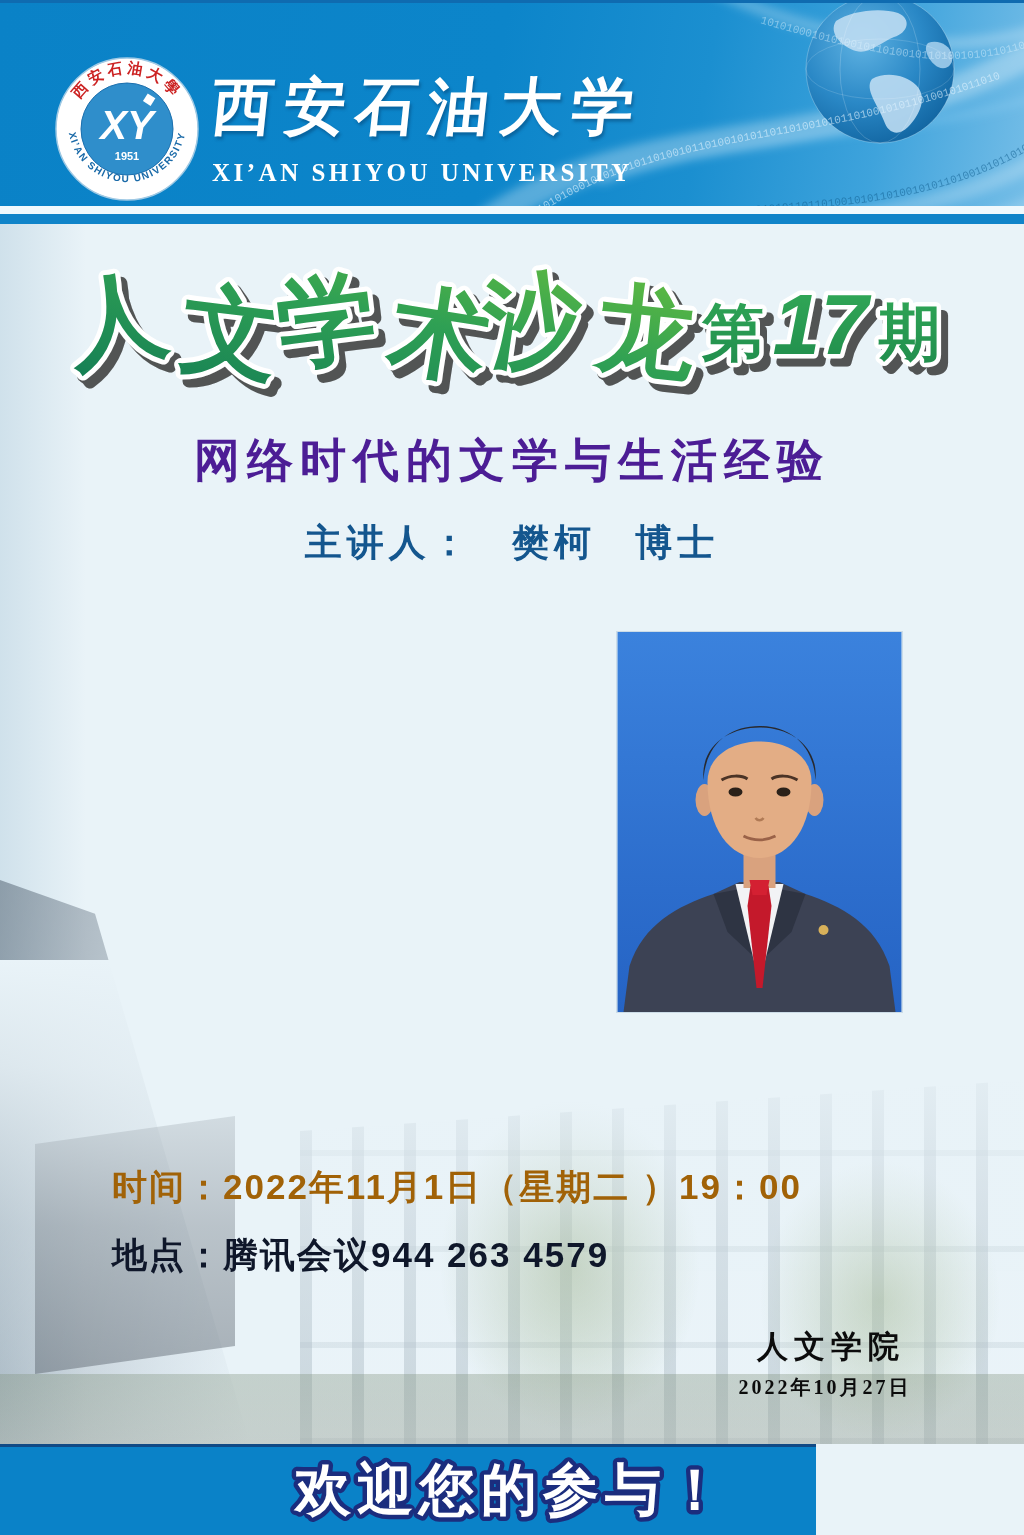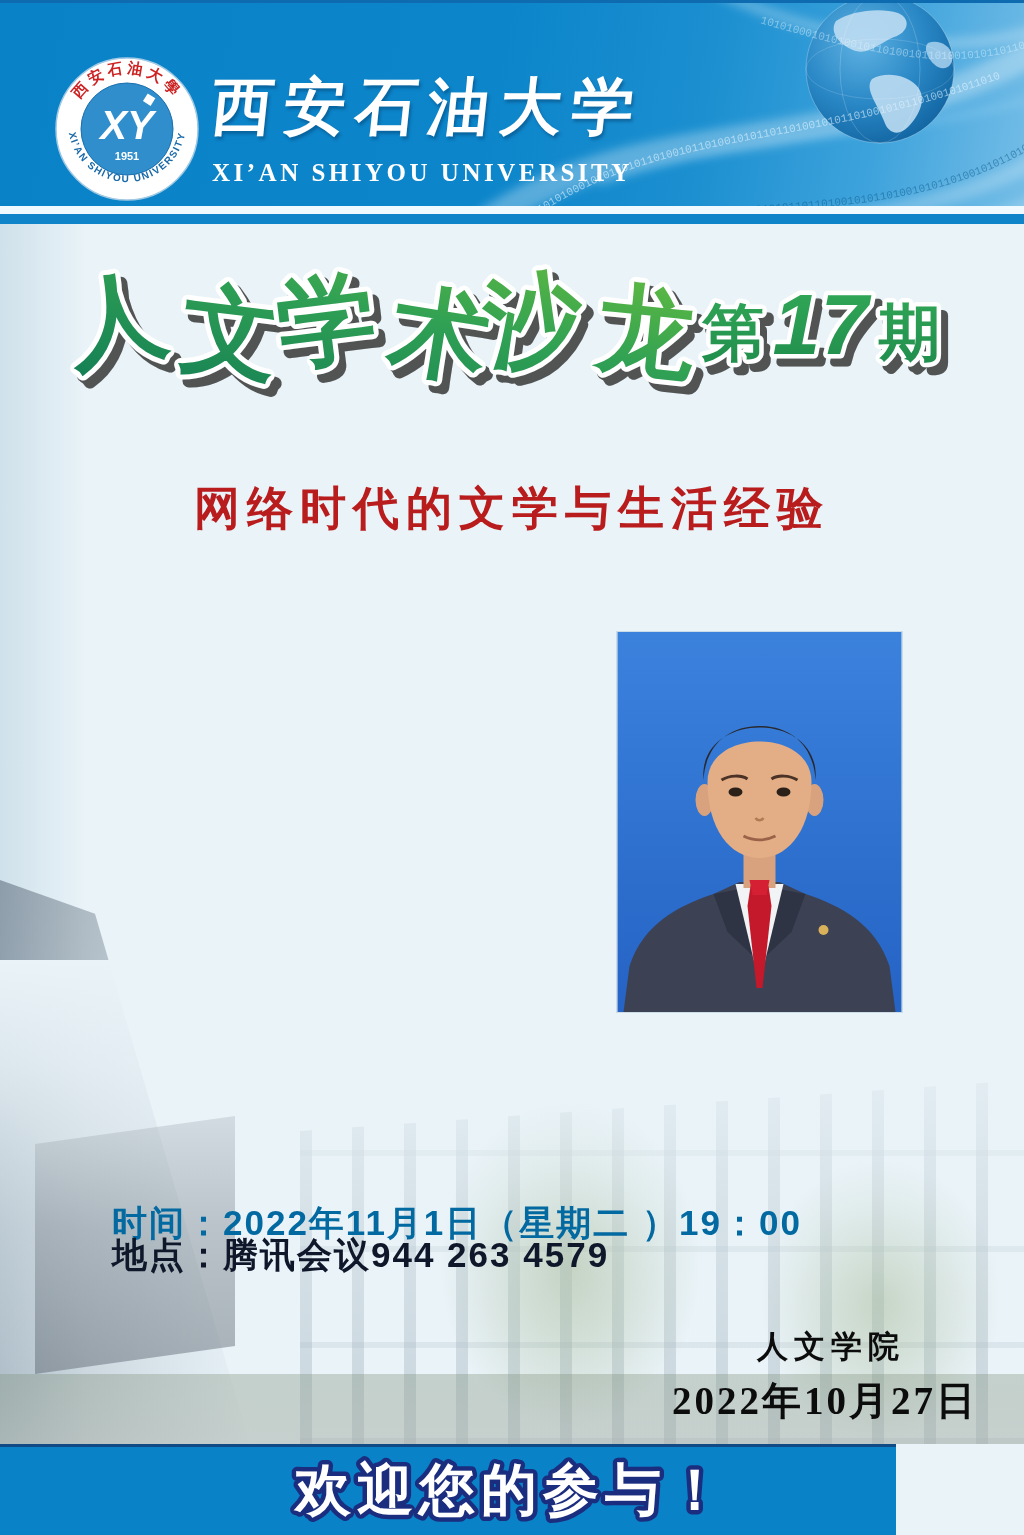--- a/index.html
+++ b/index.html
@@ -27,54 +27,54 @@
   }
   .uni-en{
     margin-top:10px;font-size:25px;font-weight:700;letter-spacing:3.5px;
     font-family:"Liberation Serif",serif;
   }
   
   .title-svg{position:absolute;top:250px;left:56px;}
   
   .topic{
     position:absolute;top:430px;left:0;width:1024px;text-align:center;
-    color:#b91c1c;font-size:46px;font-weight:700;letter-spacing:7px;margin-top:48px;
+    color:#4c1d95;font-size:46px;font-weight:700;letter-spacing:7px;
   }
   .speaker{
     position:absolute;top:518px;left:0;width:1024px;text-align:center;
     color:#14568e;font-size:37px;font-weight:700;letter-spacing:5px;
   }
   .speaker span{margin:0 12px;}
   
   .bio{
     position:absolute;top:626px;left:133px;width:472px;
     font-size:28px;line-height:38px;color:#141414;
     text-align:justify;text-indent:2em;letter-spacing:1px;
   }
   .photo{
     position:absolute;top:632px;left:617px;width:285px;height:380px;
     box-shadow:0 0 0 1px rgba(120,150,180,.25);
   }
   
-  .detail-time{position:absolute;top:1200px;left:112px;font-size:35px;font-weight:600;color:#0369a1;letter-spacing:2px;}
+  .detail-time{position:absolute;top:1164px;left:112px;font-size:35px;font-weight:600;color:#a16207;letter-spacing:2px;}
   .detail-venue{position:absolute;top:1232px;left:112px;font-size:35px;font-weight:600;color:#0f172a;letter-spacing:2px;}
   
   .sig-org{
     position:absolute;top:1326px;left:676px;width:310px;text-align:center;
     font-size:31px;font-weight:700;color:#0c0c0c;letter-spacing:6px;
     font-family:"Liberation Serif",serif;
   }
   .sig-date{
     position:absolute;top:1374px;left:660px;width:330px;text-align:center;
-    font-size:39px;font-weight:700;color:#0c0c0c;letter-spacing:3px;
+    font-size:20px;font-weight:700;color:#0c0c0c;letter-spacing:3px;
     font-family:"Liberation Serif",serif;
   }
   
   .footer{
-    position:absolute;top:1444px;left:0;width:896px;height:91px;
+    position:absolute;top:1444px;left:0;width:816px;height:91px;
     background:#0a82c8;border-top:3px solid #114a85;text-align:center;
   }
   .footer-svg{position:absolute;top:0;left:0;}
   
   .campus{position:absolute;top:960px;left:0;width:1024px;height:484px;pointer-events:none;}
   .campus>div{position:absolute;}
   .c-tower{left:0;top:-80px;width:250px;height:564px;
     background:linear-gradient(100deg,rgba(75,90,105,.50) 0%,rgba(150,165,180,.25) 70%,rgba(200,210,218,0) 100%);
     clip-path:polygon(0 0,38% 6%,100% 100%,0 100%);}
   .c-dark{left:35px;top:170px;width:200px;height:230px;background:rgba(42,52,62,.45);transform:skewY(-8deg);}
@@ -200,20 +200,25 @@
       <text x="646" y="104" font-weight="bold" fill="url(#greenG2)" stroke="#ffffff" stroke-width="9" stroke-linejoin="round" style="paint-order:stroke;">
         <tspan font-size="62">第</tspan>
         <tspan font-size="86" font-style="italic" dx="4">17</tspan>
         <tspan font-size="62" dx="6">期</tspan>
       </text>
     </g>
   </svg>
 
   <div class="topic">网络时代的文学与生活经验</div>
 
+  <div class="speaker">
+    <span>主讲人：</span>
+    <span>樊柯</span>
+    <span>博士</span>
+  </div>
 
 
   <svg class="photo" width="285" height="380" viewBox="0 0 284 380">
     <defs>
       <linearGradient id="pbg" x1="0" y1="0" x2="0" y2="1">
         <stop offset="0%" stop-color="#3b82dd"></stop>
         <stop offset="100%" stop-color="#2563c4"></stop>
       </linearGradient>
     </defs>
     <rect x="0" y="0" width="284" height="380" fill="url(#pbg)"></rect>

